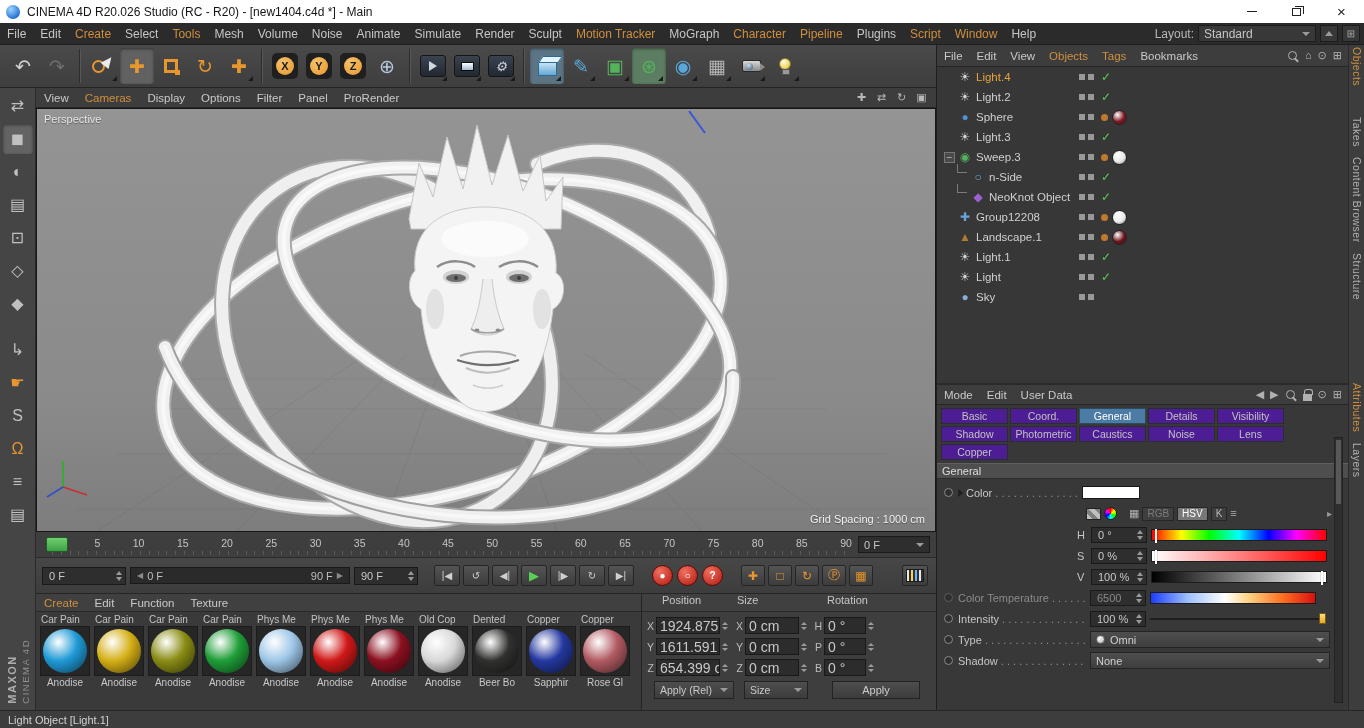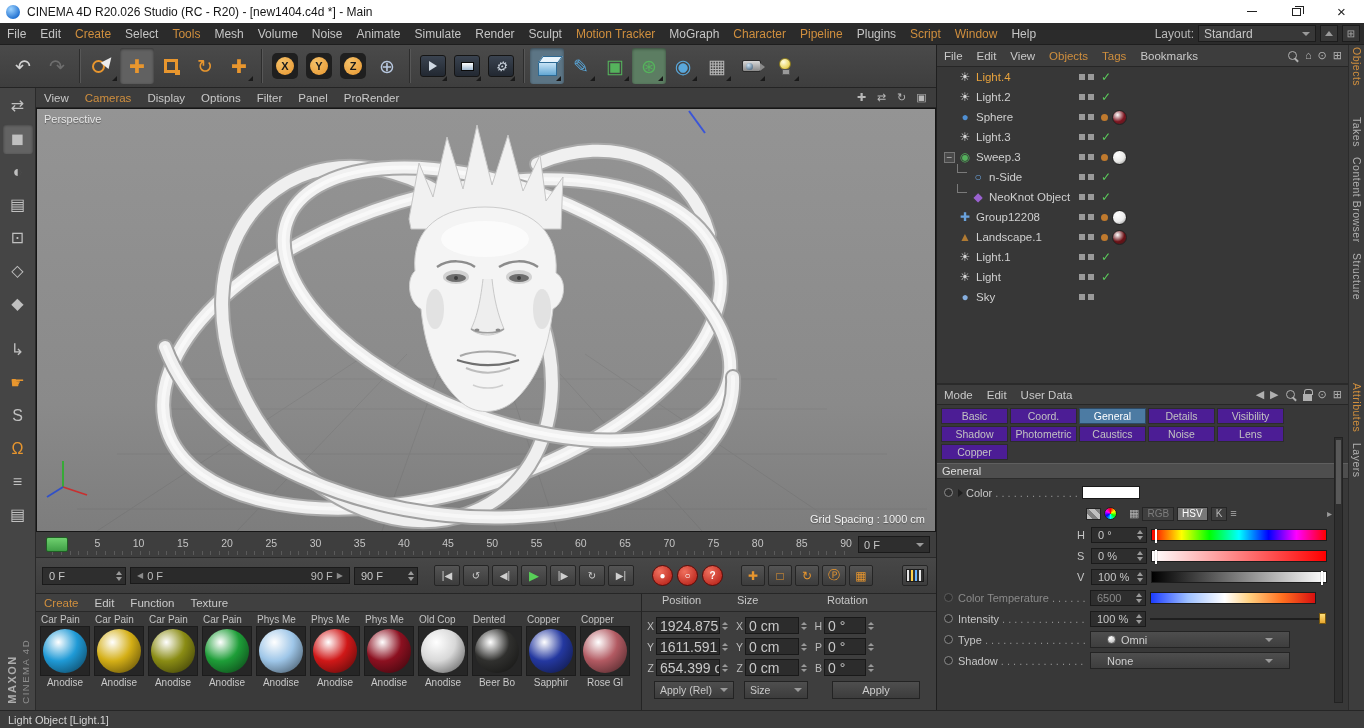--- a/index.html
+++ b/index.html
@@ -189,21 +189,21 @@
 .grad{width:176px;height:12px;border:1px solid #1c1c1c;margin-left:4px;position:relative;flex:0 0 auto}
 .grad.hue{background:linear-gradient(90deg,#f00 0%,#ff0 17%,#0f0 33%,#0ff 50%,#00f 67%,#f0f 83%,#f00 100%)}
 .grad.sat{background:linear-gradient(90deg,#fff,#f00)}
 .grad.val{background:linear-gradient(90deg,#000,#fff)}
 .grad.kelvin{background:linear-gradient(90deg,#1c3cff,#9ec0ff,#fff 45%,#ffd080 60%,#ff7020 80%,#d81010);width:166px}
 .gmark{position:absolute;top:-1px;width:2px;height:14px;background:#fff;box-shadow:0 0 1px #000}
 .cbox{width:13px;height:13px;background:#2b2b2b;border:1px solid #555;margin-left:4px}
 .slider{width:176px;height:13px;margin-left:4px;position:relative;flex:0 0 auto}
 .slider .groove{position:absolute;left:0;right:0;top:6px;height:2px;background:#1f1f1f}
 .slider .handle{position:absolute;right:0;top:1px;width:7px;height:11px;background:linear-gradient(#ffe07a,#e8a62e);border:1px solid #7a5a10}
-.amdd{width:200px;height:17px;margin-left:4px;background:linear-gradient(#4e4e4e,#3e3e3e);border:1px solid #242424;display:flex;align-items:center;padding:0 16px;gap:5px;color:#cfcfcf}
+.amdd{width:240px;height:17px;margin-left:4px;background:linear-gradient(#4e4e4e,#3e3e3e);border:1px solid #242424;display:flex;align-items:center;padding:0 5px;gap:5px;color:#cfcfcf}
 .lamp{width:9px;height:9px;border-radius:50%;background:radial-gradient(circle at 35% 30%,#fff,#cfcfcf 60%,#8a8a8a);border:1px solid #666;display:block}
 .am-scroll{position:absolute;right:5px;top:392px;width:9px;height:266px;background:#2f2f2f;border:1px solid #222}
 .am-thumb{position:absolute;left:1px;right:1px;top:2px;height:64px;background:#585858}
 
 
 .side-strip{position:absolute;left:1348px;top:45px;width:16px;height:665px;background:#3d3d3d;border-left:1px solid #2b2b2b}
 .vtab{position:absolute;left:2px;writing-mode:vertical-rl;font-size:10.5px;color:#b0b0b0;letter-spacing:.5px;white-space:nowrap}
 .vtab.active{color:#d08f3e}
 
 

